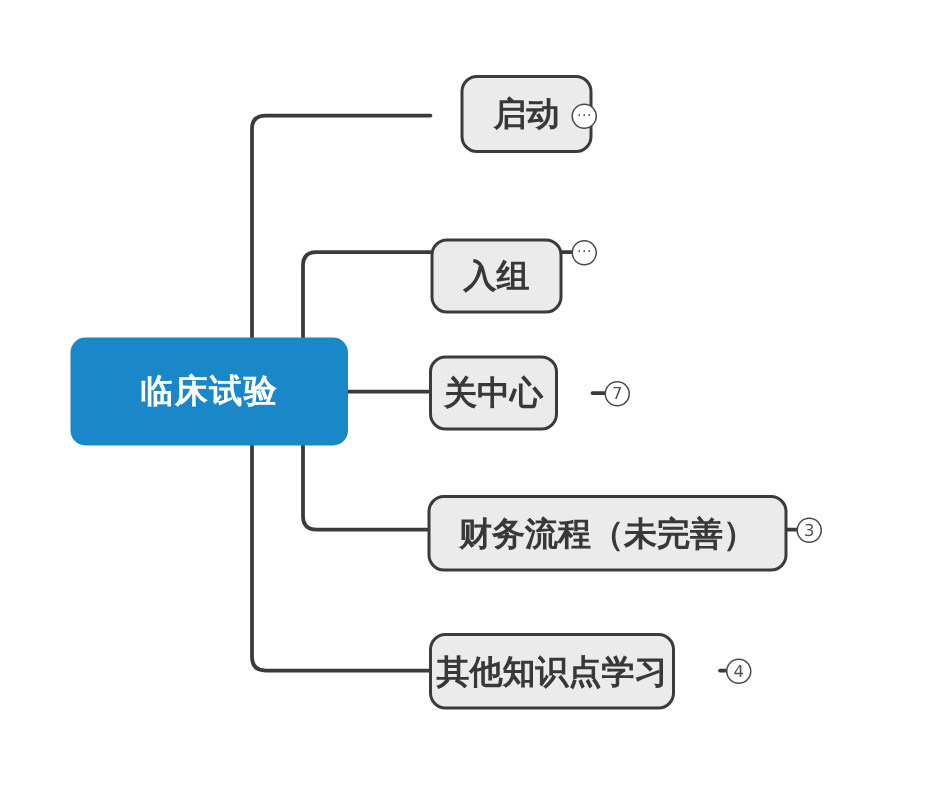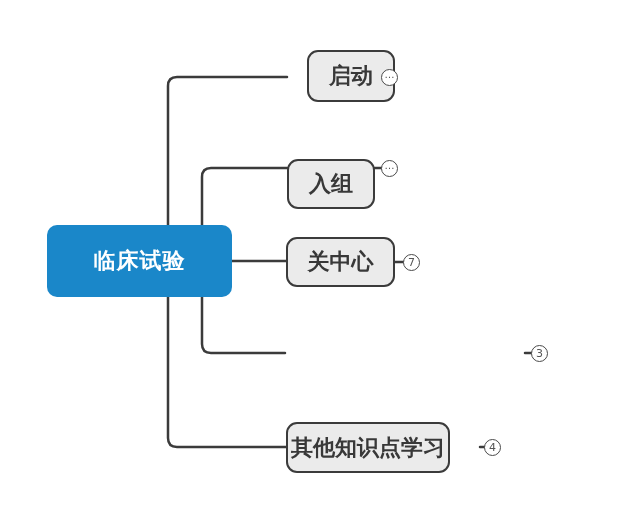--- a/index.html
+++ b/index.html
@@ -34,21 +34,21 @@
     border-radius:10px;font-size:22px;letter-spacing:1px;
   }
   .child-topic{
     background:var(--node-fill);
     border:2.5px solid var(--node-border);
     color:var(--node-text);
     border-radius:11px;font-size:22px;
   }
   .n0{left:287px;top:50px;width:88px;height:52px;margin-left:20px;}
   .n1{left:287px;top:143px;width:88px;height:50px;margin-top:16px;}
-  .n2{left:286px;top:237px;width:109px;height:50px;}
+  .n2{left:286px;top:237px;width:86px;height:50px;}
   .n3{left:285px;top:330px;width:240px;height:51px;}
   .n4{left:286px;top:422px;width:164px;height:51px;}
   .badge{
     position:absolute;box-sizing:border-box;
     width:17px;height:17px;border-radius:50%;
     background:#ffffff;border:1.4px solid var(--badge-border);
     color:var(--badge-text);
     display:flex;align-items:center;justify-content:center;
     font-size:11px;font-weight:normal;line-height:1;
   }
@@ -96,20 +96,23 @@
     <span>…</span>
   </div>
 
   <div class="topic child-topic n2">
     <span>关中心</span>
   </div>
   <div class="badge b2">
     <span>7</span>
   </div>
 
+  <div class="topic child-topic n3">
+    <span>财务流程（未完善）</span>
+  </div>
   <div class="badge b3">
     <span>3</span>
   </div>
 
   <div class="topic child-topic n4">
     <span>其他知识点学习</span>
   </div>
   <div class="badge b4">
     <span>4</span>
   </div>

